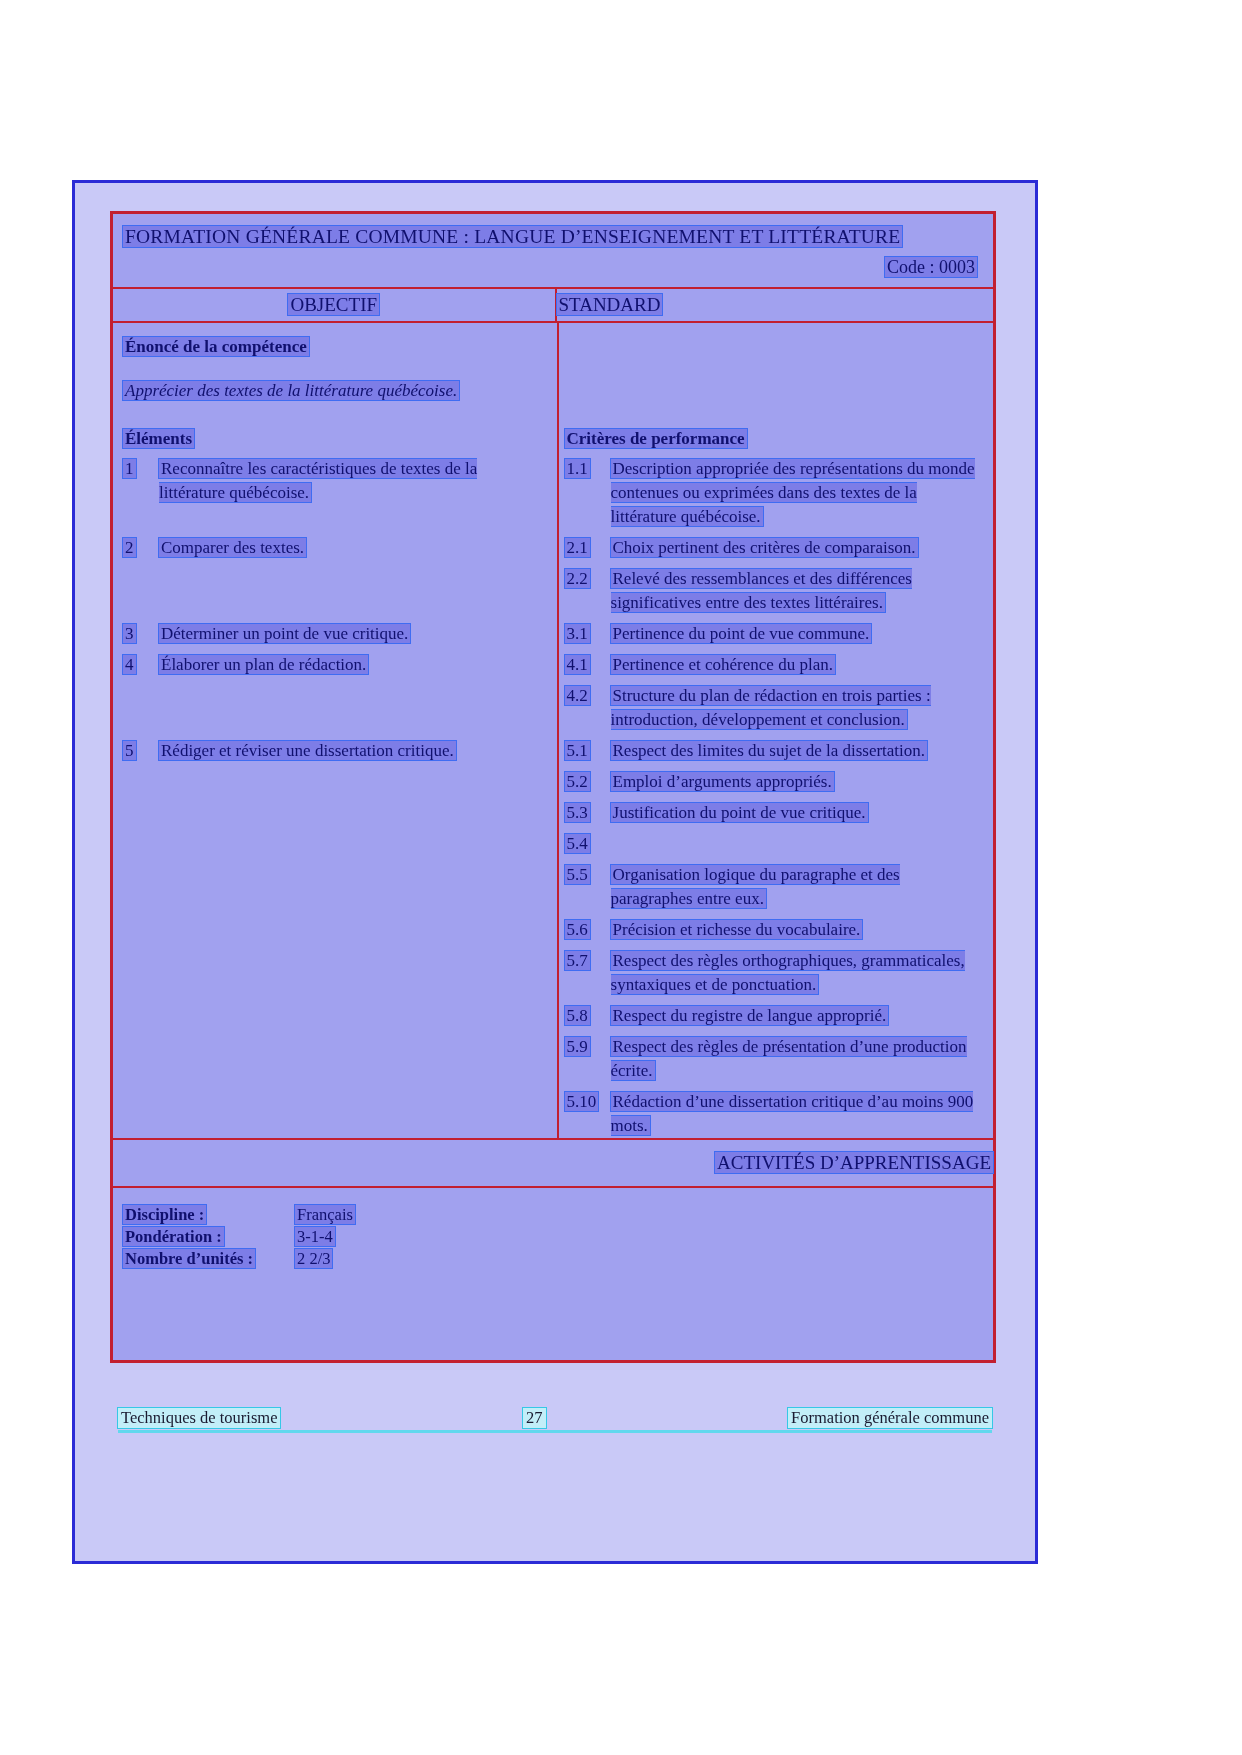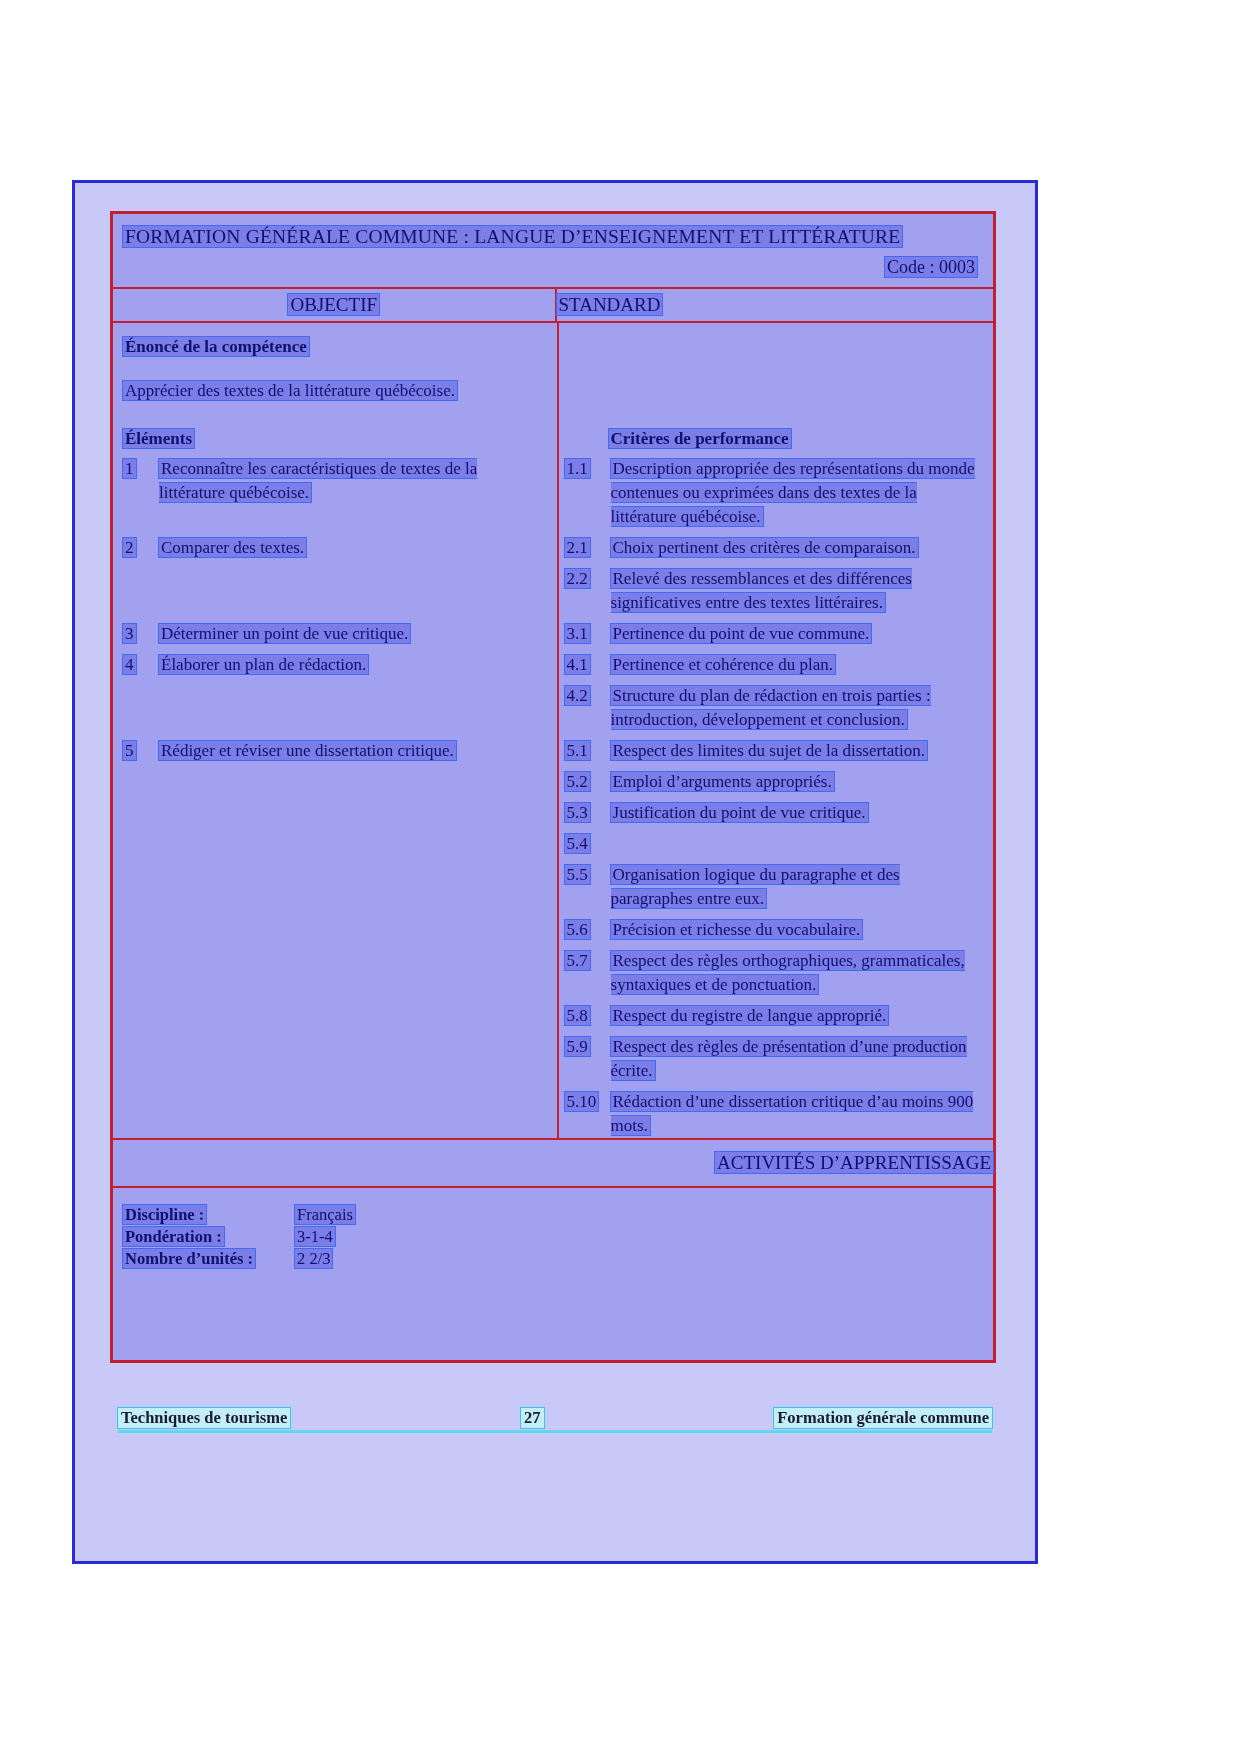--- a/index.html
+++ b/index.html
@@ -54,22 +54,22 @@
     position: absolute;
     left: 50.4%; top: 0; bottom: 0;
     width: 2px;
     background: #c21f30;
   }
   .row { display: flex; }
   .cl { width: 50.4%; padding: 0 16px 0 10px; }
   .cr { flex: 1; padding: 0 10px 0 8px; }
   .row.pre { padding-top: 12px; }
   .row.pre .h { margin-bottom: 20px; }
-  .row.pre .t { margin-bottom: 24px; }
-  .row.headrow { margin-bottom: 6px; gap: 44px; }
+  .row.pre .t { margin-bottom: 24px; font-style: italic; }
+  .row.headrow { margin-bottom: 6px; }
   .item { display: flex; }
   .num  { flex: 0 0 36px; }
   .num2 { flex: 0 0 46px; }
   .txt  { flex: 1; }
   .crit { margin-bottom: 7px; }
   .item-row { margin-bottom: 0; }
   .hl {
     background: #7d7de7;
     box-shadow: 0 0 0 1px #3f6cf2;
     padding: 0 2px;
@@ -95,21 +95,20 @@
     position: absolute;
     left: 118px; top: 1408px;
     width: 874px;
     display: flex;
     justify-content: space-between;
     align-items: flex-end;
     border-bottom: 3px solid #62d8ee;
     padding-bottom: 2px;
     font-size: 16.5px;
     color: #1a1a30;
-    font-weight: bold;
   }
   .fhl {
     background: #c2eef8;
     box-shadow: 0 0 0 1px #35c8e6;
     padding: 0 3px;
   }
 </style>
 </head>
 <body>
 

